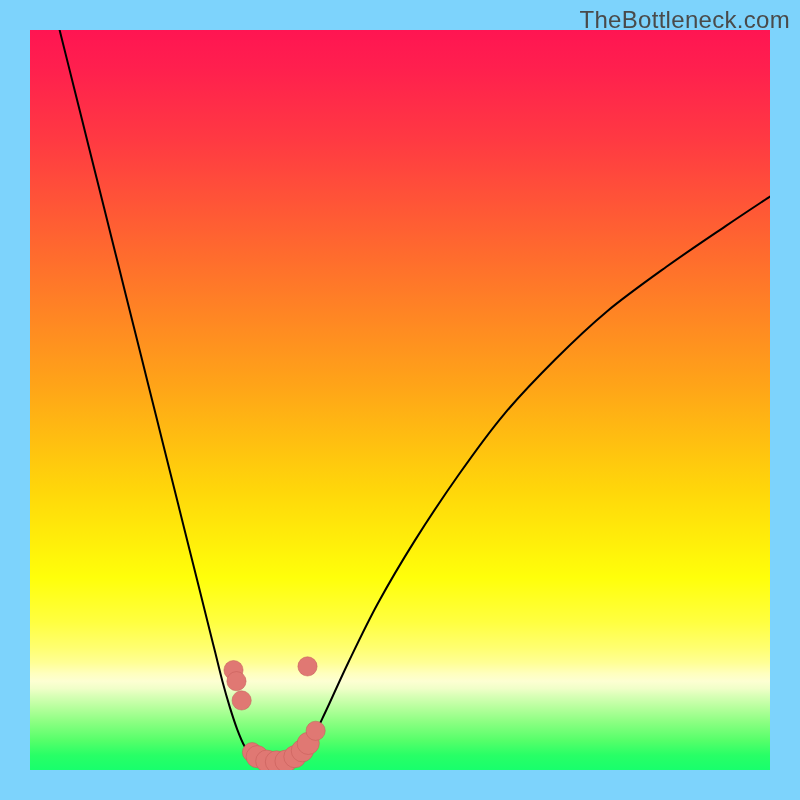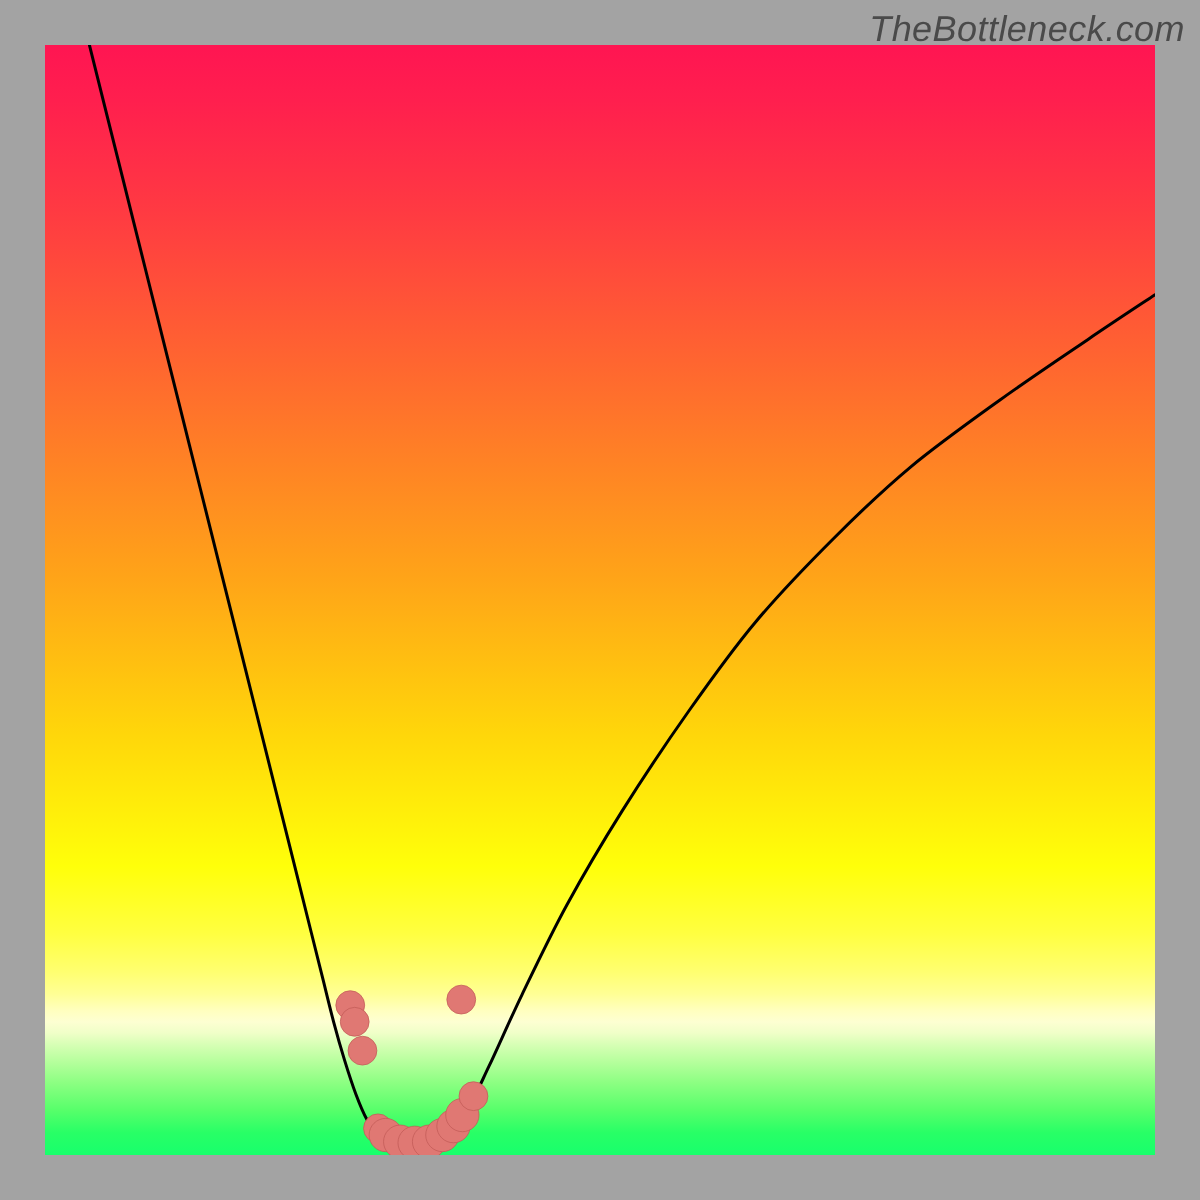--- a/index.html
+++ b/index.html
@@ -7,22 +7,21 @@
     padding: 0;
     width: 800px;
     height: 800px;
     background: #000000;
     overflow: hidden;
   }
   .outer {
     position: relative;
     width: 800px;
     height: 800px;
-    background: #a3a3a3;
-    font-style: italic;
+    background: #7dd3fc;
   }
   .plot-box {
     position: absolute;
     left: 30px;
     top: 30px;
     width: 740px;
     height: 740px;
     overflow: hidden;
   }
   .gradient {

